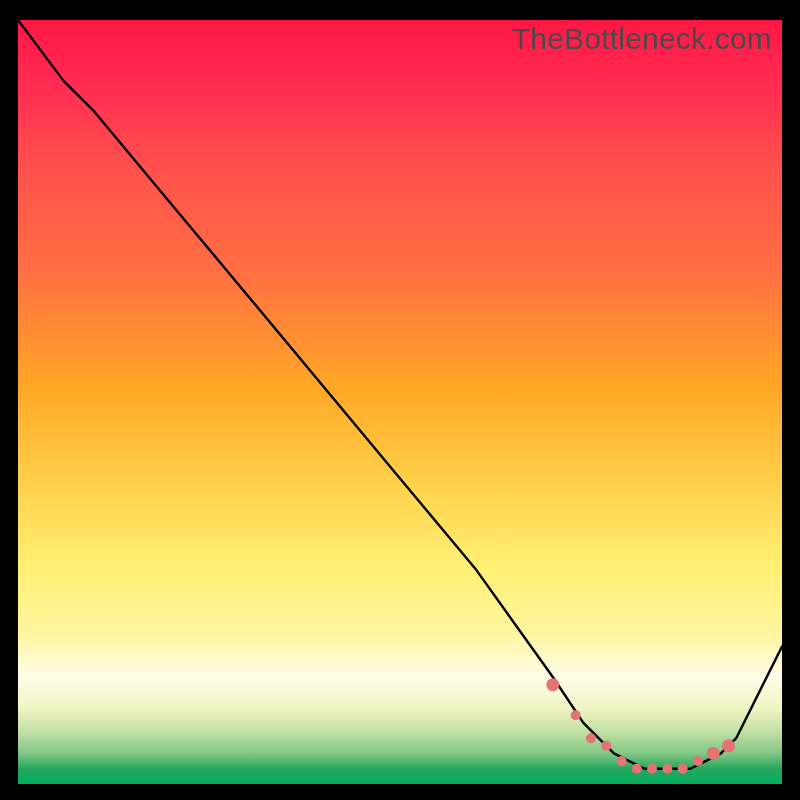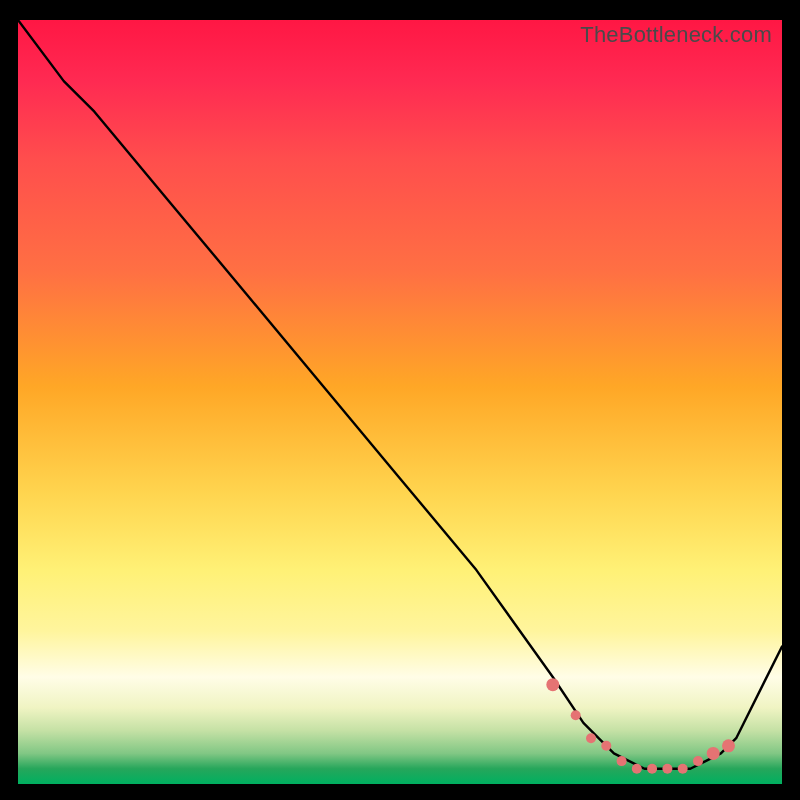--- a/index.html
+++ b/index.html
@@ -42,21 +42,21 @@
       #81c784 96%,
       #26a65b 98%,
       #00b060 100%
     );
   }
   .watermark {
     position: absolute;
     top: 2px;
     right: 10px;
     color: #4a4a4a;
-    font-size: 22px;
+    font-size: 30px;
     font-weight: 500;
     letter-spacing: 0.2px;
     user-select: none;
   }
   svg.overlay {
     position: absolute;
     left: 0;
     top: 0;
     width: 764px;
     height: 764px;

